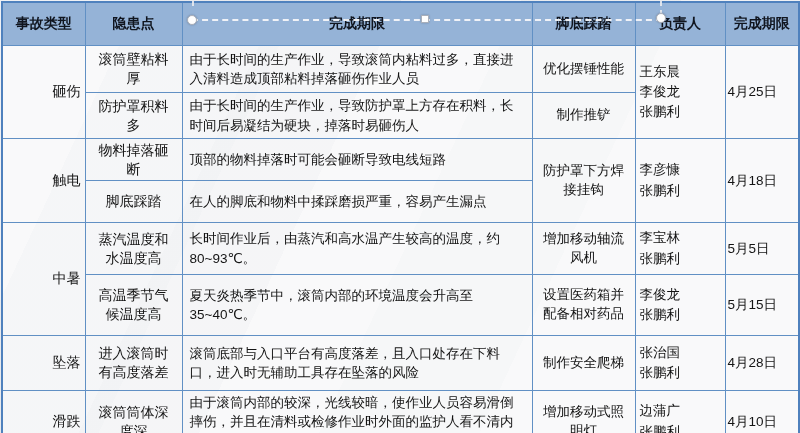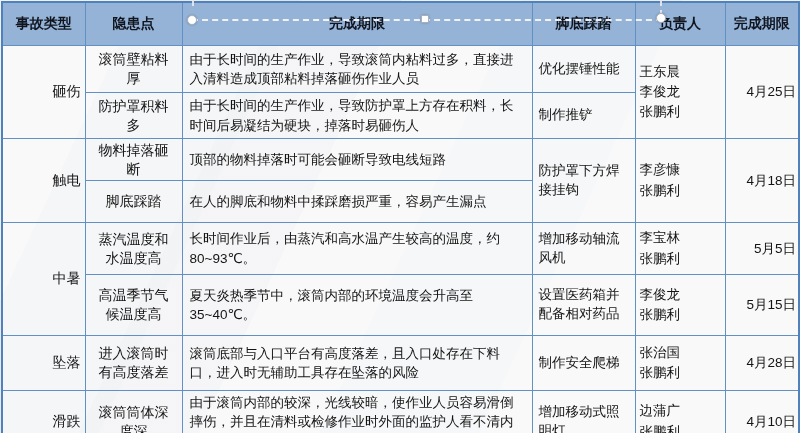--- a/index.html
+++ b/index.html
@@ -27,23 +27,23 @@
   .hazard th{
     background:#95b3d7;
     font-size:14px;font-weight:bold;color:#10151f;
     text-align:center;vertical-align:middle;padding:12px 6px;
   }
   .hazard th.th-deadline{padding:0 0;margin-top:36px;}
   .hazard td{background:rgba(255,255,255,.58);vertical-align:middle;}
   td.c-type{font-size:14px;text-align:right;padding:0 4px;}
   td.c-hazard{font-size:14px;text-align:center;padding:0 8px;line-height:1.35;}
   td.c-desc{font-size:13.5px;text-align:left;padding:2px 7px;line-height:1.42;margin-top:40px;}
-  td.c-measure{font-size:13.5px;padding:0 6px;line-height:1.4;margin-top:32px;}
+  td.c-measure{font-size:13.5px;text-align:center;padding:0 6px;line-height:1.4;margin-top:32px;}
   td.c-owner{font-size:13.5px;padding:0 4px;line-height:1.5;white-space:pre-line;}
-  td.c-deadline{font-size:13.5px;text-align:right;padding:0 2px;}
+  td.c-deadline{font-size:13.5px;text-align:left;padding:0 2px;}
 
   
   .sel-line-h{
     position:absolute;left:192px;top:19px;width:470px;height:0;
     border-top:2px dashed rgba(244,246,249,.95);pointer-events:auto;
   }
   .sel-line-v{
     position:absolute;left:660px;top:0;height:16px;width:0;
     border-left:2px dashed rgba(232,234,239,.9);
   }

